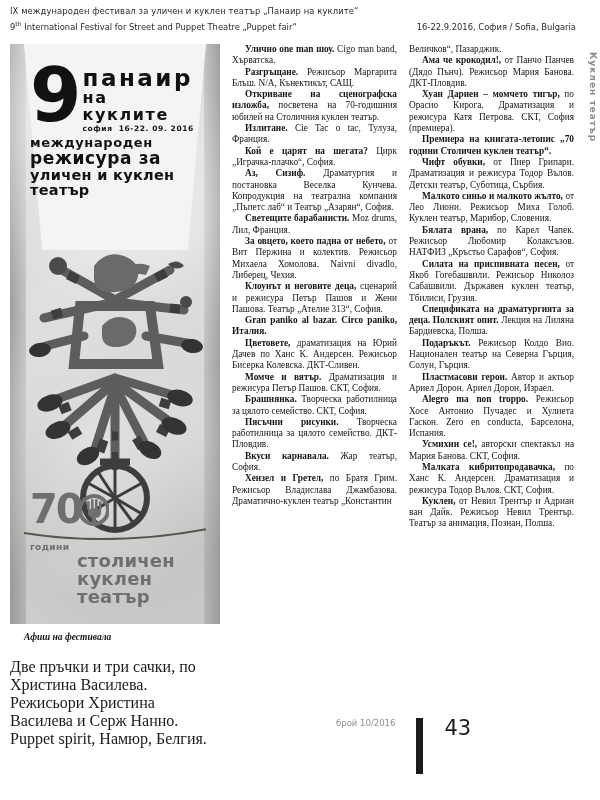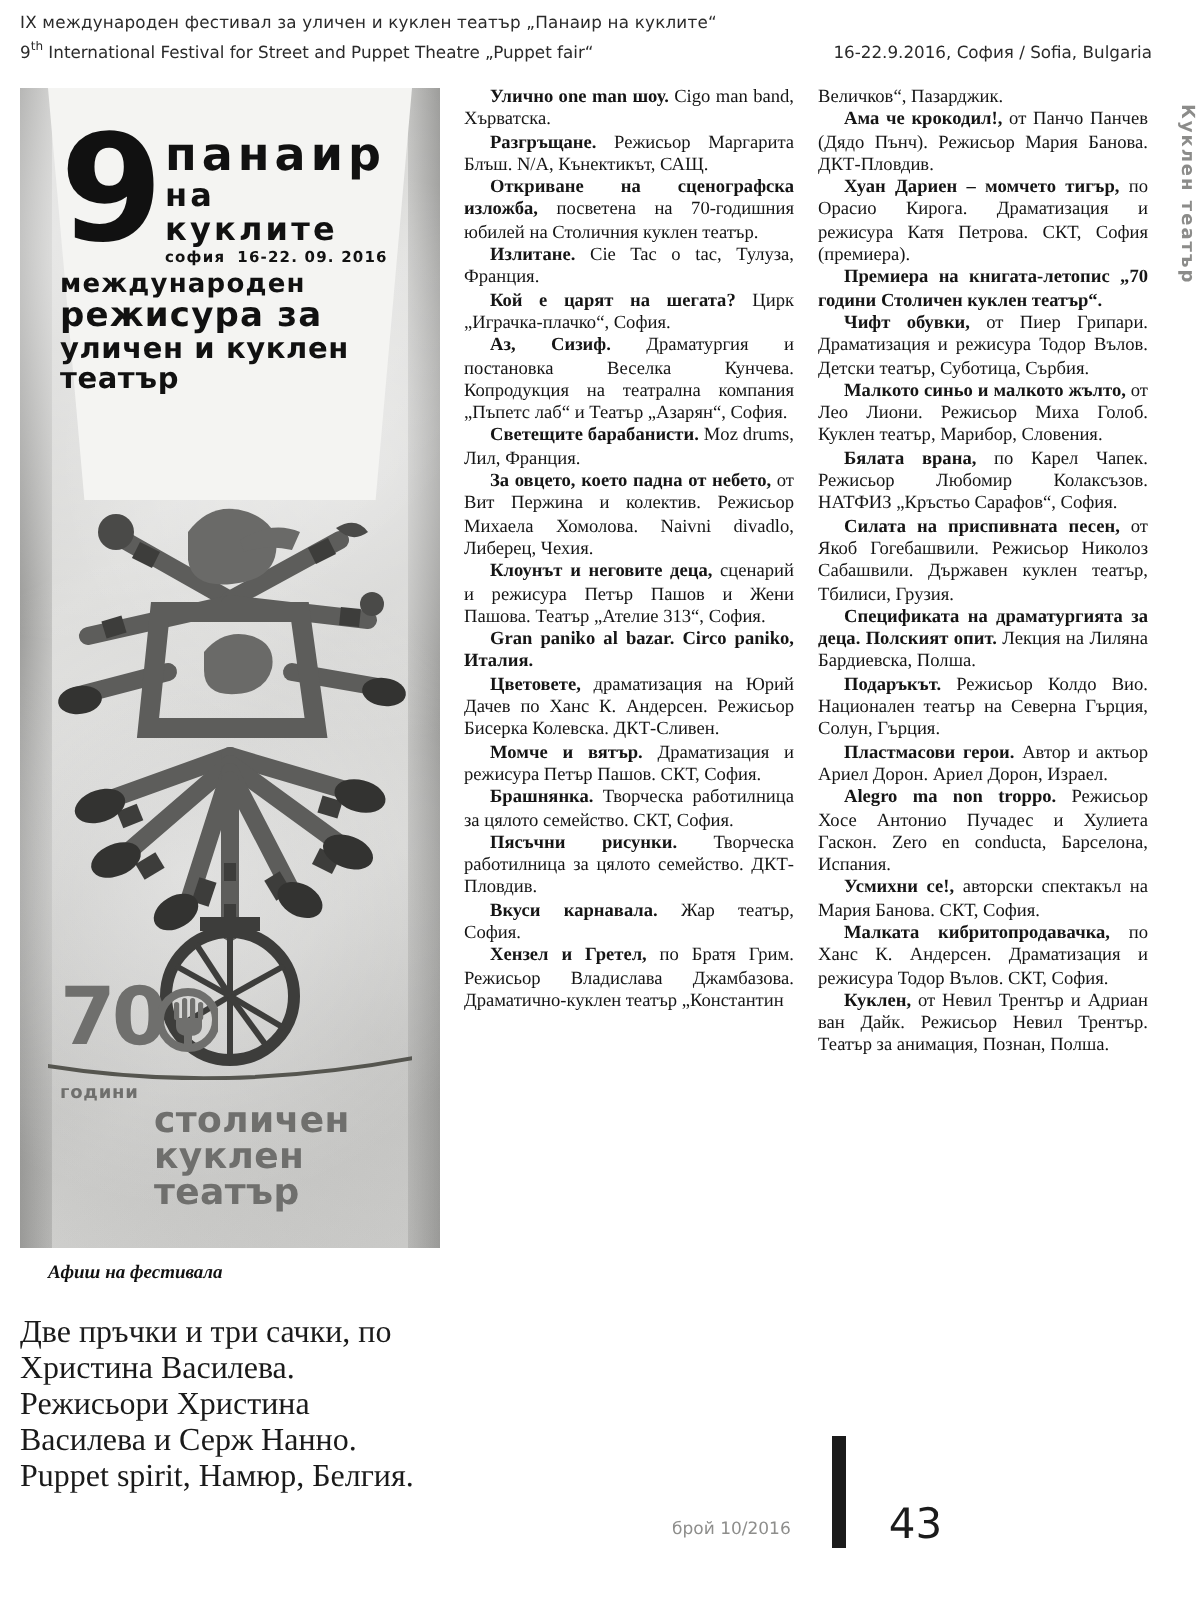--- a/index.html
+++ b/index.html
@@ -276,21 +276,20 @@
     position: absolute;
     left: 0; right: 0;
     bottom: 26px;
     height: 40px;
   }
   .footer-inner {
     position: absolute;
     left: 336px;
     bottom: 0;
     display: flex;
-    align-items: flex-end;
     gap: 21px;
   }
   .issue {
     font-family: "DejaVu Sans", sans-serif;
     font-size: 8.5px;
     color: #8e8e8c;
     padding-bottom: 4px;
     white-space: nowrap;
   }
   .folio-bar {

